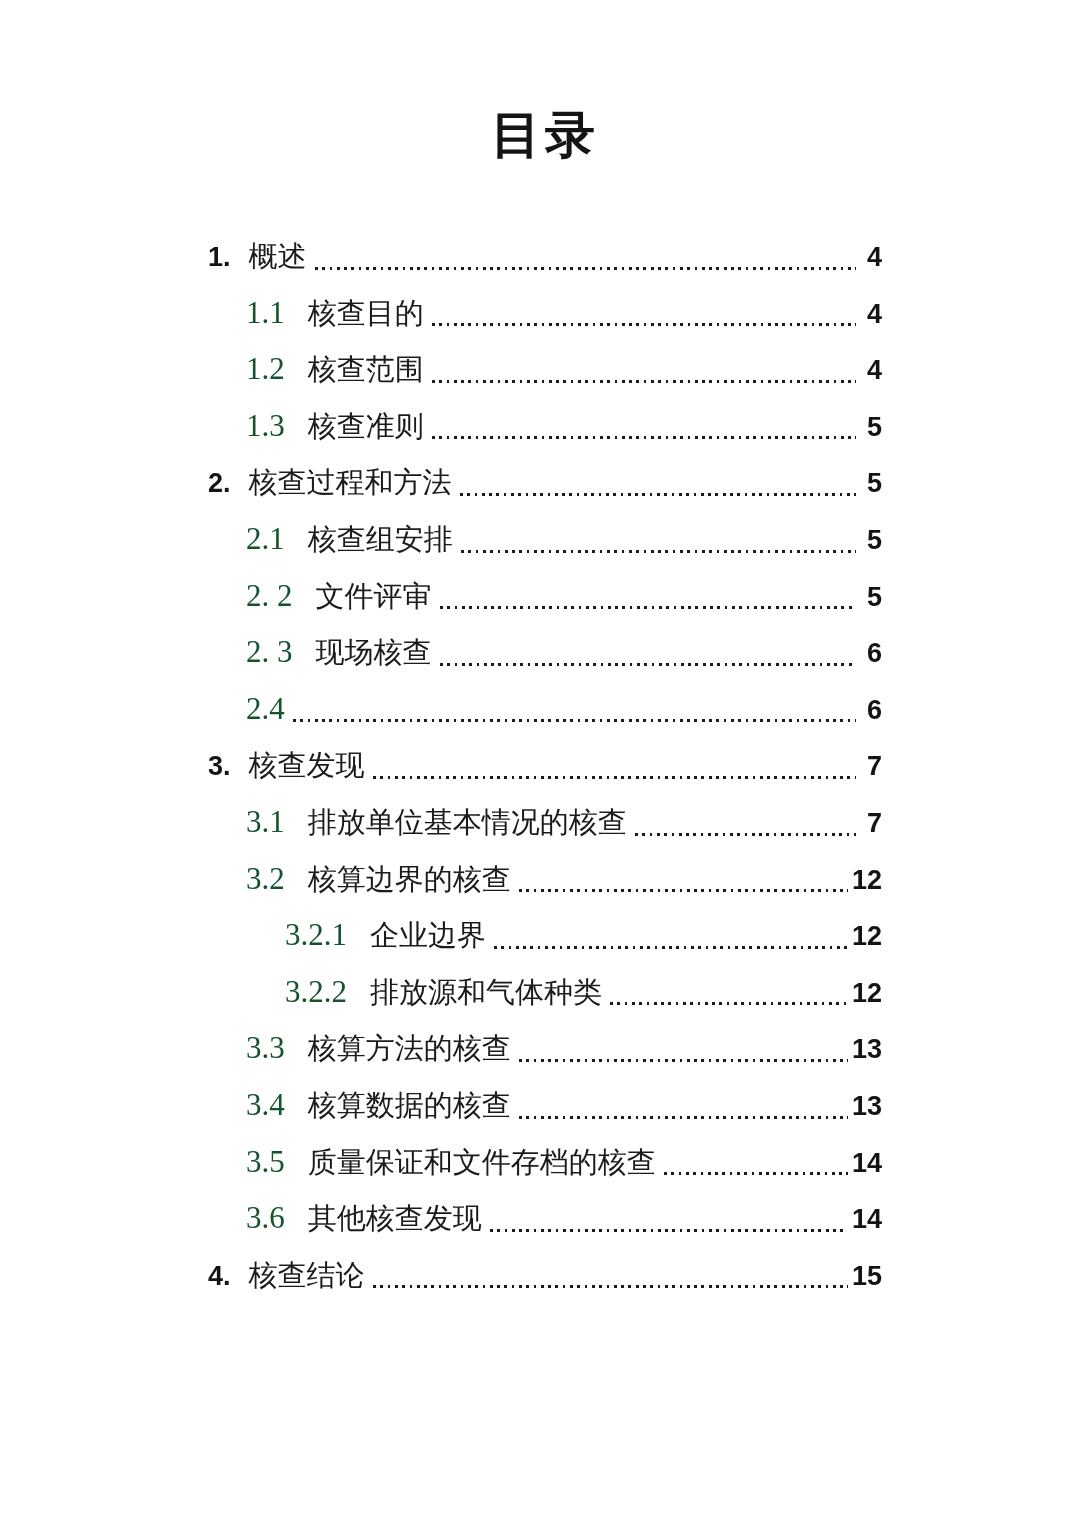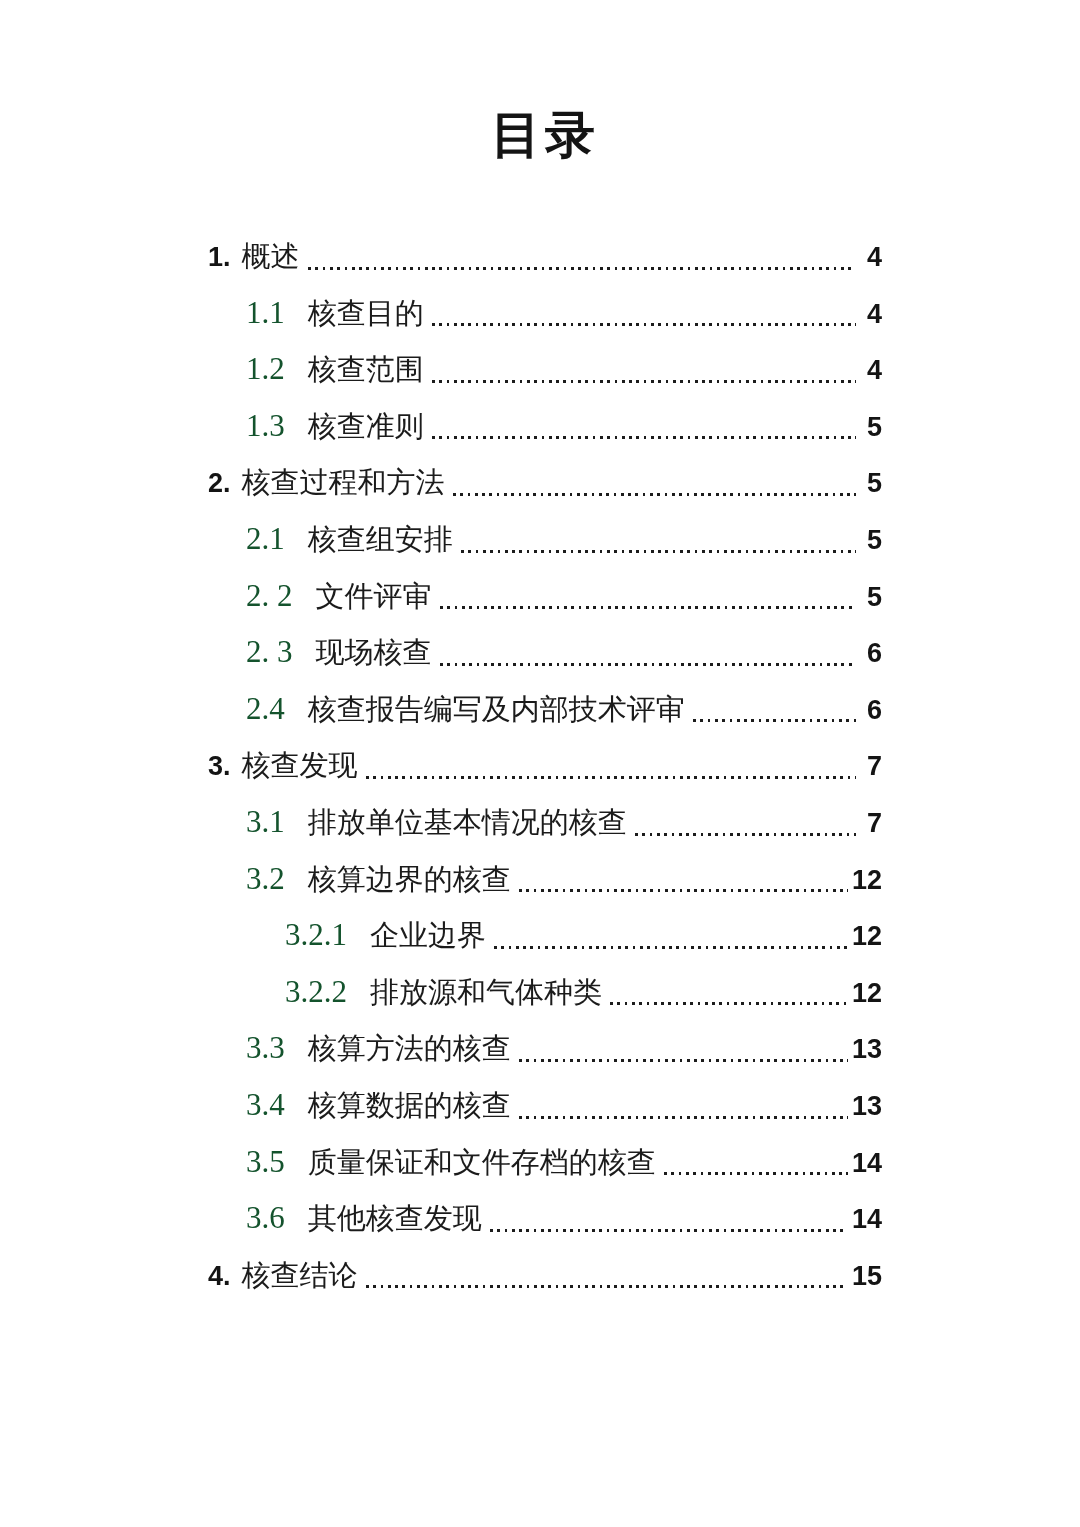--- a/index.html
+++ b/index.html
@@ -55,21 +55,21 @@
     font-family: "Liberation Sans", "DejaVu Sans", sans-serif;
     font-weight: 700;
     font-size: 27px;
     color: #141414;
   }
   .entry-txt {
     margin-left: 23px;
     font-size: 29px;
     color: #1b1b1b;
   }
-  .toc-row.level-1 .entry-txt { margin-left: 11px; }
+  .toc-row.level-1 .entry-txt { margin-left: 18px; }
 
   .dot-leader {
     flex: 1 1 auto;
     align-self: flex-end;
     height: 3px;
     margin: 0 4px 15px 8px;
     background-image: repeating-linear-gradient(
       to right,
       #1c1c1c 0px, #1c1c1c 2.7px,
       transparent 2.7px, transparent 7.3px
@@ -144,21 +144,20 @@
 
     <div class="toc-row level-2">
       <span class="entry-num">2. 3</span>
       <span class="entry-txt">现场核查</span>
       <span class="dot-leader"></span>
       <span class="entry-page">6</span>
     </div>
 
     <div class="toc-row level-2">
       <span class="entry-num">2.4</span>
-      <span class="entry-txt">核查报告编写及内部技术评审</span>
       <span class="dot-leader"></span>
       <span class="entry-page">6</span>
     </div>
 
     <div class="toc-row level-1">
       <span class="entry-num">3.</span>
       <span class="entry-txt">核查发现</span>
       <span class="dot-leader"></span>
       <span class="entry-page">7</span>
     </div>

